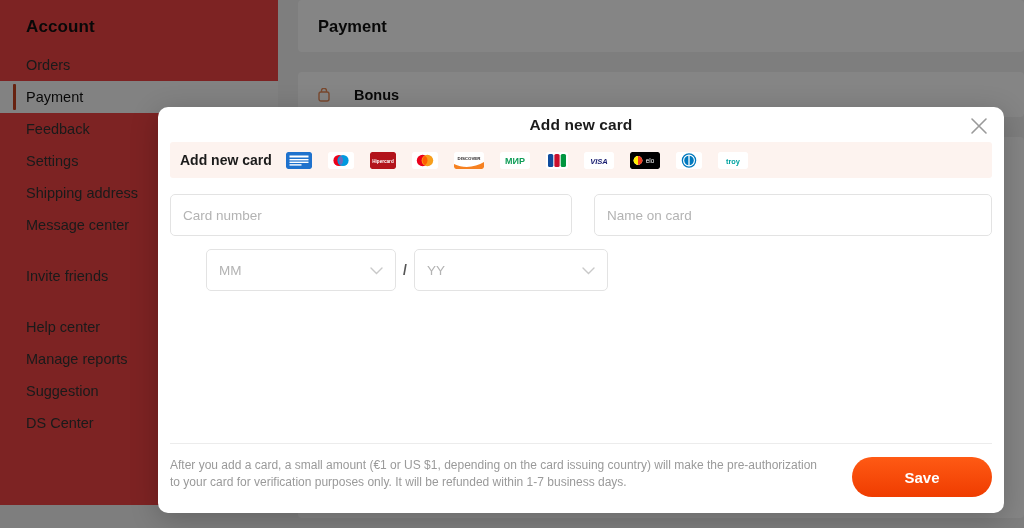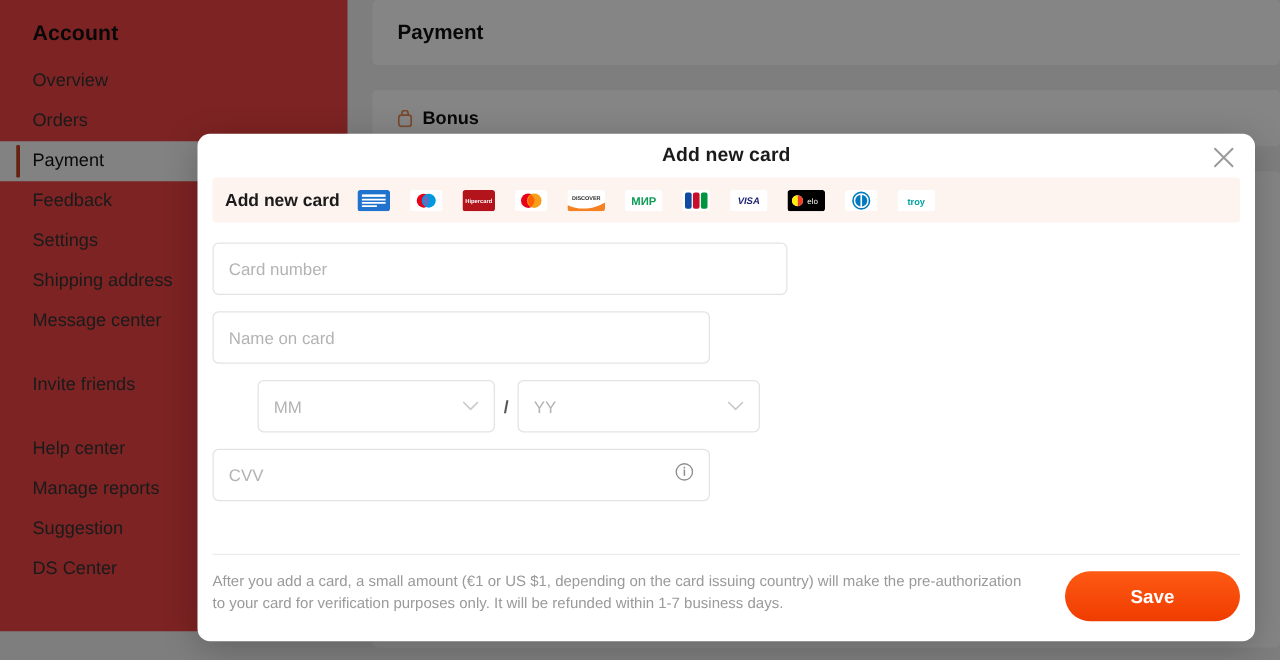--- a/index.html
+++ b/index.html
@@ -61,21 +61,21 @@
     display: flex; flex-direction: column;
     gap: 10px;
   }
   .main-card {
     background: #fff;
     border-radius: 4px;
   }
   .card-payment { height: 52px; display: flex; align-items: center; padding-left: 20px; }
   .card-payment .ttl { font-size: 16.5px; font-weight: bold; color: #111; }
 
-  .card-bonus { height: 45px; display: flex; align-items: center; padding-left: 20px; gap: 8px; margin-top: 10px; }
+  .card-bonus { height: 45px; display: flex; align-items: center; padding-left: 20px; gap: 24px; margin-top: 10px; }
   .card-bonus .ttl { font-size: 14.5px; font-weight: bold; color: #111; }
   .bonus-icon { width: 12px; height: 14px; display:block; }
 
   .card-rest { flex: 1 1 auto; margin-top: 10px; margin-bottom: 10px; }
 
   
   .dim {
     position: absolute; inset: 0;
     background: rgba(0,0,0,0.48);
   }
@@ -143,21 +143,21 @@
     font-size: 13.5px;
     color: #b3b3b3;
     pointer-events: none;
   }
   .field input {
     border: 0; outline: 0; width: 100%;
     font-size: 13.5px; font-family: inherit;
     color: #333; background: transparent;
   }
   .field input::placeholder { color: #b3b3b3; }
-  .w-left  { width: 460px; }
+  .w-left  { width: 402px; }
   .w-right { width: 398px; }
   .w-mm    { width: 190px; margin-left: 36px; }
   .w-yy    { width: 194px; }
 
   .row-exp { display: flex; align-items: center; gap: 0; }
   .slash { width: 18px; text-align: center; font-size: 14px; color: #555; font-weight: bold; }
 
   .chev {
     position: absolute; right: 12px; top: 50%;
     transform: translateY(-50%);
@@ -203,23 +203,20 @@
 <body>
 
 <div id="page-root">
 
   <div class="bg-layer">
 
     <aside class="sidebar">
       <div class="sidebar-title">Account</div>
 
       <div>
-        <div class="nav-item">
-            <span>Overview</span>
-          </div>
         <div class="nav-item">
             <span>Orders</span>
           </div>
         <div class="nav-item active">
             <span>Payment</span>
           </div>
         <div class="nav-item">
             <span>Feedback</span>
           </div>
         <div class="nav-item">
@@ -389,30 +386,20 @@
         <div class="field w-yy">
           <span class="ph">YY</span>
           <span class="chev">
             <svg width="13" height="8" viewBox="0 0 13 8">
                 <path d="M1 1 L6.5 6.5 L12 1" fill="none" stroke="#c9c9c9" stroke-width="1.4" stroke-linecap="round"></path>
               </svg>
           </span>
         </div>
       </div>
 
-      <div class="field w-right">
-        <input type="text" placeholder="CVV" style="">
-        <span class="info-icn">
-          <svg width="15" height="15" viewBox="0 0 15 15">
-              <circle cx="7.5" cy="7.5" r="6.5" fill="none" stroke="#8d8d8d" stroke-width="1.1"></circle>
-              <rect x="6.9" y="5.6" width="1.2" height="5" fill="#8d8d8d"></rect>
-              <rect x="6.9" y="3.4" width="1.2" height="1.4" fill="#8d8d8d"></rect>
-            </svg>
-        </span>
-      </div>
 
     </div>
 
     <div class="divider"></div>
 
     <div class="footer">
       <p class="footer-note">After you add a card, a small amount (€1 or US $1, depending on the card issuing country) will make the pre-authorization to your card for verification purposes only. It will be refunded within 1-7 business days.</p>
       <button class="btn-save">Save</button>
     </div>
 

